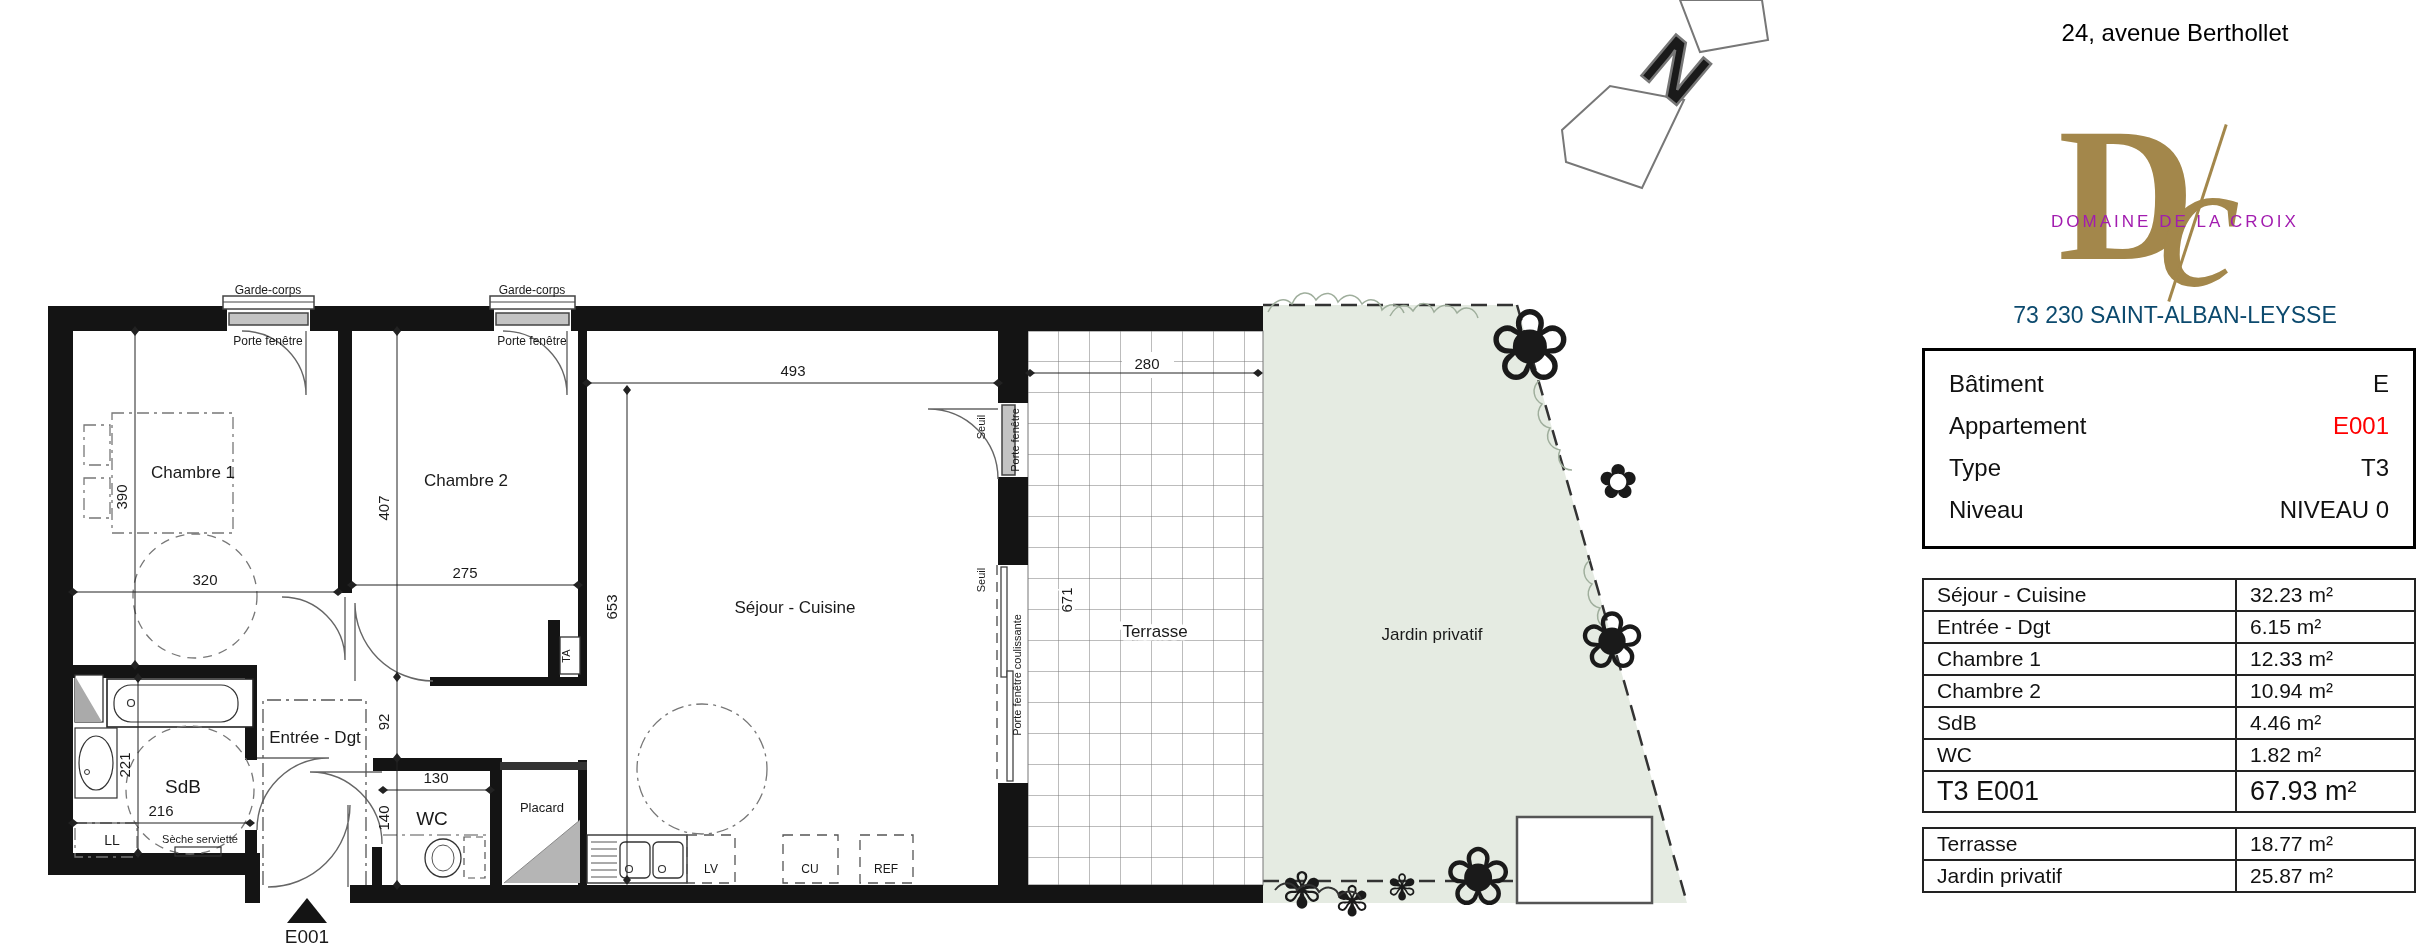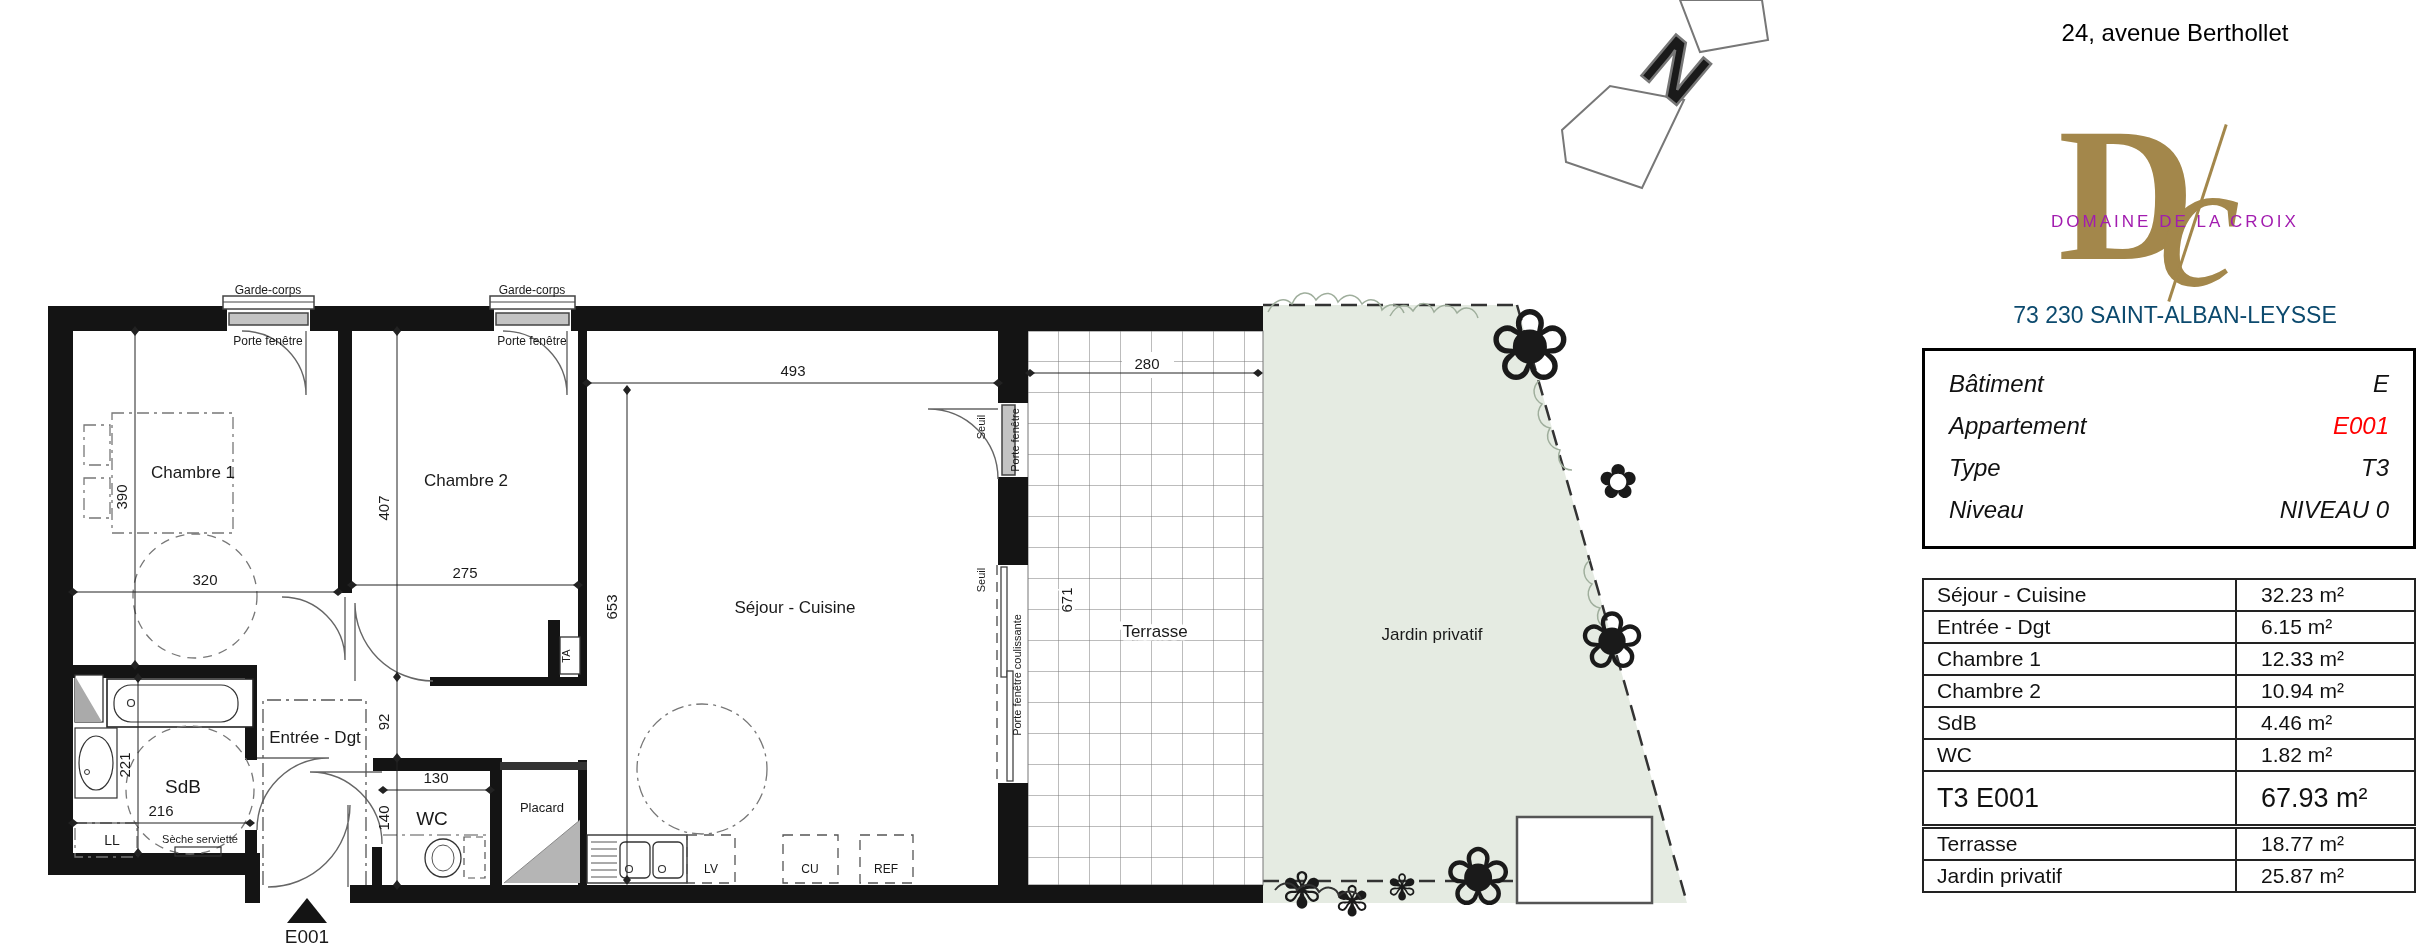--- a/index.html
+++ b/index.html
@@ -12,34 +12,34 @@
   .logo .mono-d{position:absolute;left:18px;top:-12px;font-family:"Liberation Serif",serif;
         font-size:190px;font-weight:bold;color:#a3874b;line-height:190px;}
   .logo .mono-c{position:absolute;left:118px;top:18px;font-family:"Liberation Serif",serif;
         font-style:italic;font-size:185px;color:#a3874b;line-height:185px;}
   .logo .slash{position:absolute;left:156px;top:8px;width:3px;height:186px;background:#a3874b;
         transform:rotate(18deg);}
   .logo .brand{position:absolute;left:-45px;top:100px;width:360px;text-align:center;
         font-size:17px;letter-spacing:3px;color:#a21caf;background:transparent;}
   .city{position:absolute;left:1990px;top:302px;width:370px;text-align:center;font-size:23px;color:#0c4a6e;}
   .infobox{position:absolute;left:1922px;top:348px;width:488px;height:183px;
-        border:3px solid #000;padding-top:12px;font-style:italic;}
+        border:3px solid #000;padding-top:12px;}
   .inforow{display:flex;justify-content:space-between;align-items:center;height:42px;
         padding:0 24px;font-size:24px;}
   .inforow .val{font-weight:normal;}
   .val-red{color:#ff0000;}
   .table{position:absolute;left:1922px;border:2px solid #222;}
   .t-areas{top:578px;width:490px;}
   .t-out{top:827px;width:490px;}
   .trow{display:flex;height:30px;border-bottom:2px solid #222;font-size:21px;align-items:center;}
   .trow:last-child{border-bottom:none;}
   .trow .c1{width:298px;padding-left:13px;border-right:2px solid #222;height:100%;
         display:flex;align-items:center;}
-  .trow .c2{flex:1;padding-left:24px;display:flex;align-items:center;height:100%;}
-  .trow.total{height:52px;font-size:27px;}
+  .trow .c2{flex:1;padding-left:13px;display:flex;align-items:center;height:100%;}
+  .trow.total{height:39px;font-size:27px;}
 </style>
 </head>
 <body>
 
 <div class="page">
 
   <svg width="1920" height="945" viewBox="0 0 1920 945" style="position:absolute;left:0;top:0;">
     <defs>
       <pattern id="tgrid" width="31" height="31" patternUnits="userSpaceOnUse" x="1028" y="331">
         <path d="M31,0 V31 M0,31 H31" stroke="#777" stroke-width="1" fill="none"></path>

